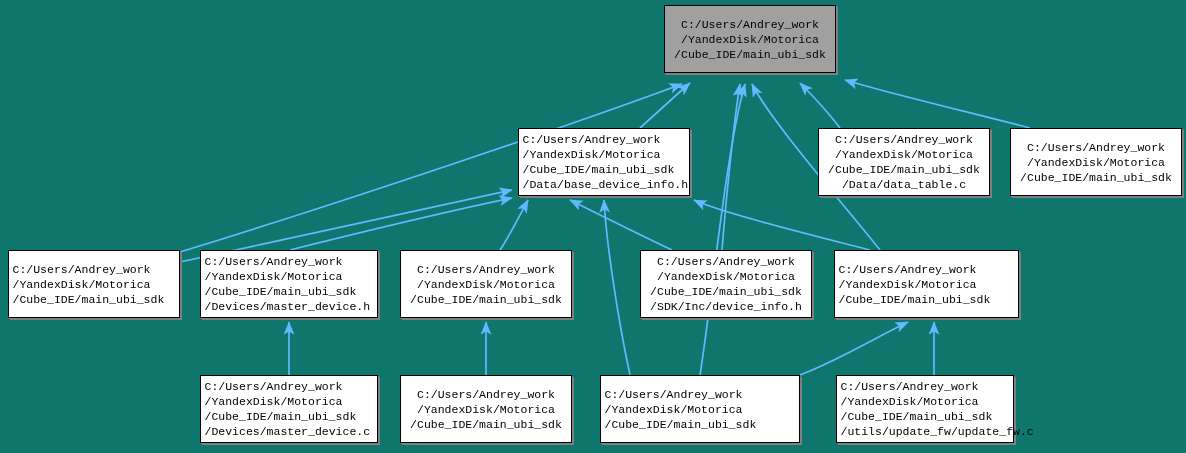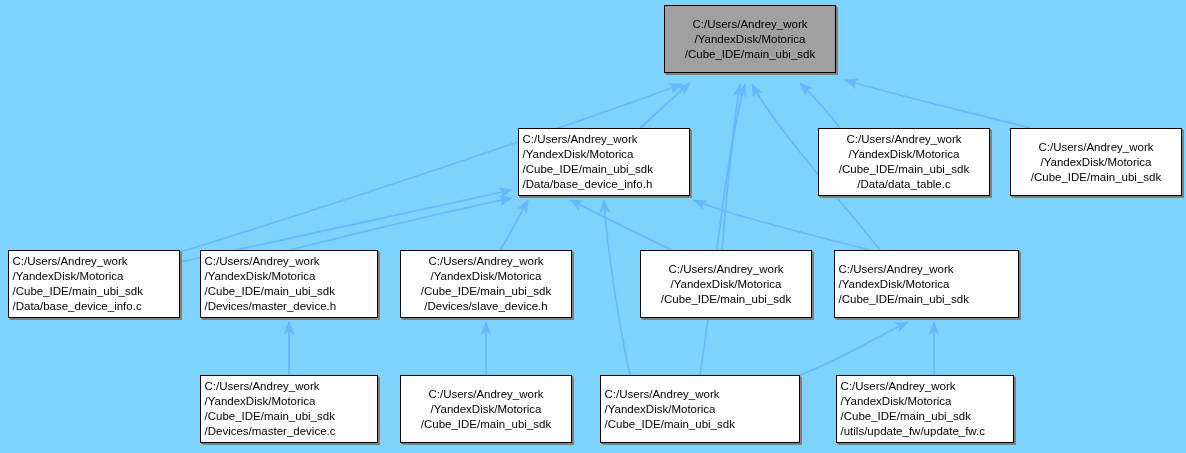--- a/index.html
+++ b/index.html
@@ -11,21 +11,21 @@
         align-items:center;justify-content:center;
         font-size:11.5px;line-height:15px;letter-spacing:0px;
         box-shadow:1px 1px 0 #808080, 2px 2px 0 #808080;}
   .node.root{background:#a0a0a0;}
   .node .ln{white-space:pre;display:block;width:100%;text-align:center;}
   .node .ln.l{text-align:left;padding-left:7px;}
 </style>
 </head>
 <body>
 
-<div id="graph" style="background: #7dd3fc;">
+<div id="graph" style="background: #0f766e; font-family: Liberation Mono, monospace;">
   <svg id="edges" viewBox="0 0 1186 453">
     <defs>
       <marker id="ah" markerWidth="9" markerHeight="9" refX="7.5" refY="3.2" orient="auto" markerUnits="strokeWidth">
         <path d="M0,0 L8,3.2 L0,6.4 L1.9,3.2 z" fill="#63b8ff"></path>
       </marker>
     </defs>
     <g id="edge-group">
         <path d="M 640 128 C 660 110 676 95 690 83" fill="none" stroke="#63b8ff" stroke-width="1.7" marker-end="url(#ah)"></path>
         <path d="M 840 128 C 828 112 812 95 800 83" fill="none" stroke="#63b8ff" stroke-width="1.7" marker-end="url(#ah)"></path>
         <path d="M 1030 128 C 960 110 884 92 845 80" fill="none" stroke="#63b8ff" stroke-width="1.7" marker-end="url(#ah)"></path>
@@ -65,38 +65,37 @@
       </div>
       <div class="node" style="left: 1010px; top: 128px; width: 172px; height: 68px; background: rgb(255, 255, 255); border-color: rgb(0, 0, 0);">
         <span class="ln">C:/Users/Andrey_work</span>
         <span class="ln">/YandexDisk/Motorica</span>
         <span class="ln">/Cube_IDE/main_ubi_sdk</span>
       </div>
       <div class="node" style="left: 8px; top: 250px; width: 172px; height: 68px; background: rgb(255, 255, 255); border-color: rgb(0, 0, 0);">
         <span class="ln l">C:/Users/Andrey_work</span>
         <span class="ln l">/YandexDisk/Motorica</span>
         <span class="ln l">/Cube_IDE/main_ubi_sdk</span>
-        <span class="ln l">/Data/base_device_info.c</span>
       </div>
       <div class="node" style="left: 200px; top: 250px; width: 178px; height: 68px; background: rgb(255, 255, 255); border-color: rgb(0, 0, 0);">
         <span class="ln l">C:/Users/Andrey_work</span>
         <span class="ln l">/YandexDisk/Motorica</span>
         <span class="ln l">/Cube_IDE/main_ubi_sdk</span>
         <span class="ln l">/Devices/master_device.h</span>
       </div>
       <div class="node" style="left: 400px; top: 250px; width: 172px; height: 68px; background: rgb(255, 255, 255); border-color: rgb(0, 0, 0);">
         <span class="ln">C:/Users/Andrey_work</span>
         <span class="ln">/YandexDisk/Motorica</span>
         <span class="ln">/Cube_IDE/main_ubi_sdk</span>
-        <span class="ln">/Devices/slave_device.h</span>
       </div>
       <div class="node" style="left: 640px; top: 250px; width: 172px; height: 68px; background: rgb(255, 255, 255); border-color: rgb(0, 0, 0);">
         <span class="ln">C:/Users/Andrey_work</span>
         <span class="ln">/YandexDisk/Motorica</span>
         <span class="ln">/Cube_IDE/main_ubi_sdk</span>
+        <span class="ln">/SDK/Inc/device_info.h</span>
       </div>
       <div class="node" style="left: 834px; top: 250px; width: 185px; height: 68px; background: rgb(255, 255, 255); border-color: rgb(0, 0, 0);">
         <span class="ln l">C:/Users/Andrey_work</span>
         <span class="ln l">/YandexDisk/Motorica</span>
         <span class="ln l">/Cube_IDE/main_ubi_sdk</span>
       </div>
       <div class="node" style="left: 200px; top: 375px; width: 178px; height: 68px; background: rgb(255, 255, 255); border-color: rgb(0, 0, 0);">
         <span class="ln l">C:/Users/Andrey_work</span>
         <span class="ln l">/YandexDisk/Motorica</span>
         <span class="ln l">/Cube_IDE/main_ubi_sdk</span>

